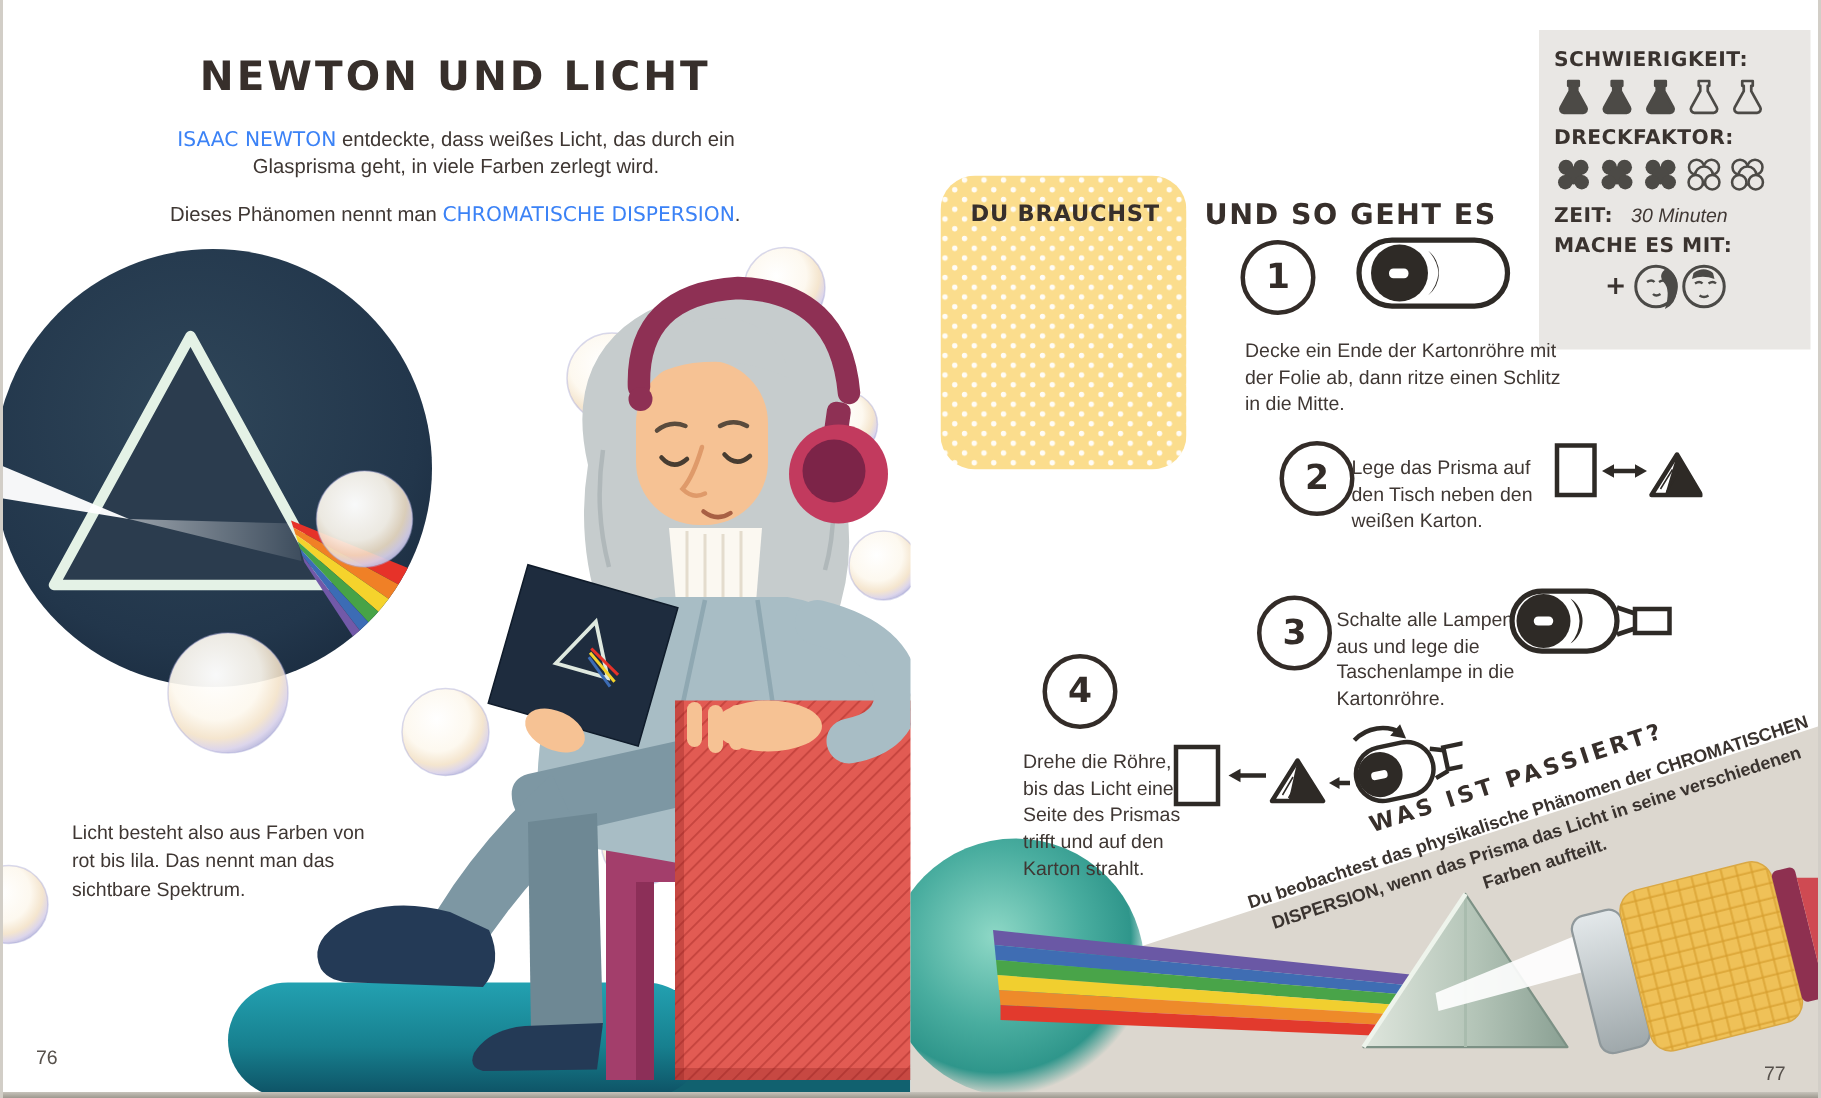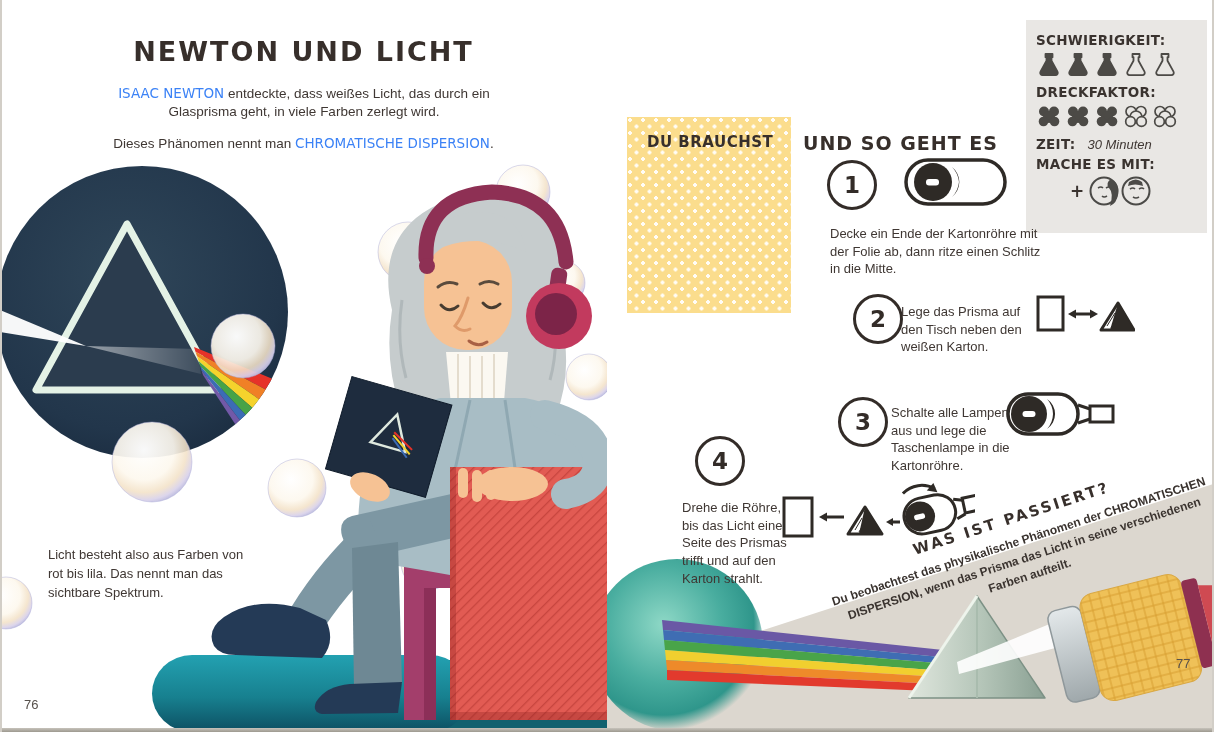--- a/index.html
+++ b/index.html
@@ -17,21 +17,21 @@
   .pagenum{font-size:13px;color:#57514c;z-index:8;}
 
   
   .rp-title{left:622px;top:20px;width:386px;text-align:center;font-size:30px;line-height:1.3;letter-spacing:1.5px;z-index:3;}
   .how-heading{left:803px;top:113px;font-size:19px;letter-spacing:1px;z-index:3;}
 
   .materials{left:627px;top:117px;width:164px;height:196px;box-sizing:border-box;padding:16px 10px 10px 14px;
     background-color:#fbdd8d;
     background-image:radial-gradient(circle at 3px 3px,rgba(255,255,255,.92) 1.6px,rgba(255,255,255,0) 2.1px),
                      radial-gradient(circle at 3px 3px,rgba(255,255,255,.92) 1.6px,rgba(255,255,255,0) 2.1px);
-    background-size:13px 13px,13px 13px;background-position:0 0,6.5px 6.5px;z-index:3;}
+    background-size:13px 13px,13px 13px;background-position:0 0,6.5px 6.5px;z-index:3;border-radius:23px;}
   .materials h3{margin:0 0 7px 6px;font-size:15px;letter-spacing:.5px;}
   .materials ul{margin:0;padding:0 0 0 6px;list-style:none;}
   .materials li{position:relative;padding-left:11px;font-style:italic;font-weight:bold;
                 font-size:12.5px;line-height:1.56;color:#33302c;}
   .materials li::before{content:"•";position:absolute;left:0;font-style:normal;}
 
   .infobox{left:1026px;top:20px;width:181px;height:213px;box-sizing:border-box;padding:12px 8px 8px 10px;
            background:#e9e7e4;z-index:3;}
   .infobox .lbl{font-family:"DejaVu Sans",sans-serif;font-weight:800;font-size:13.5px;color:#3a332f;letter-spacing:.3px;}
   .raterow{display:flex;gap:3px;margin:3px 0 7px 0;height:26px;}
@@ -395,17 +395,17 @@
     <path d="M602 84 L642 94 L642 148 L602 158 Z" fill="#cf4a52"></path>
     <rect x="640" y="92" width="12" height="58" rx="5" fill="#a93642"></rect>
   </g>
 </svg>
 
 <div class="abs result">
   <h4>WAS IST PASSIERT?</h4>
   <p>Du beobachtest das physikalische Phänomen der CHROMATISCHEN DISPERSION, wenn das Prisma das Licht in seine verschiedenen Farben aufteilt.</p>
 </div>
 
-<div class="abs pagenum" style="left:1176px;top:656px;">77</div>
+<div class="abs pagenum" style="left:1176px;top:708px;">77</div>
 
 <div class="abs edge-bottom"></div>
 <div class="abs edge-left"></div>
 <div class="abs edge-right"></div>
 
 </body></html>

